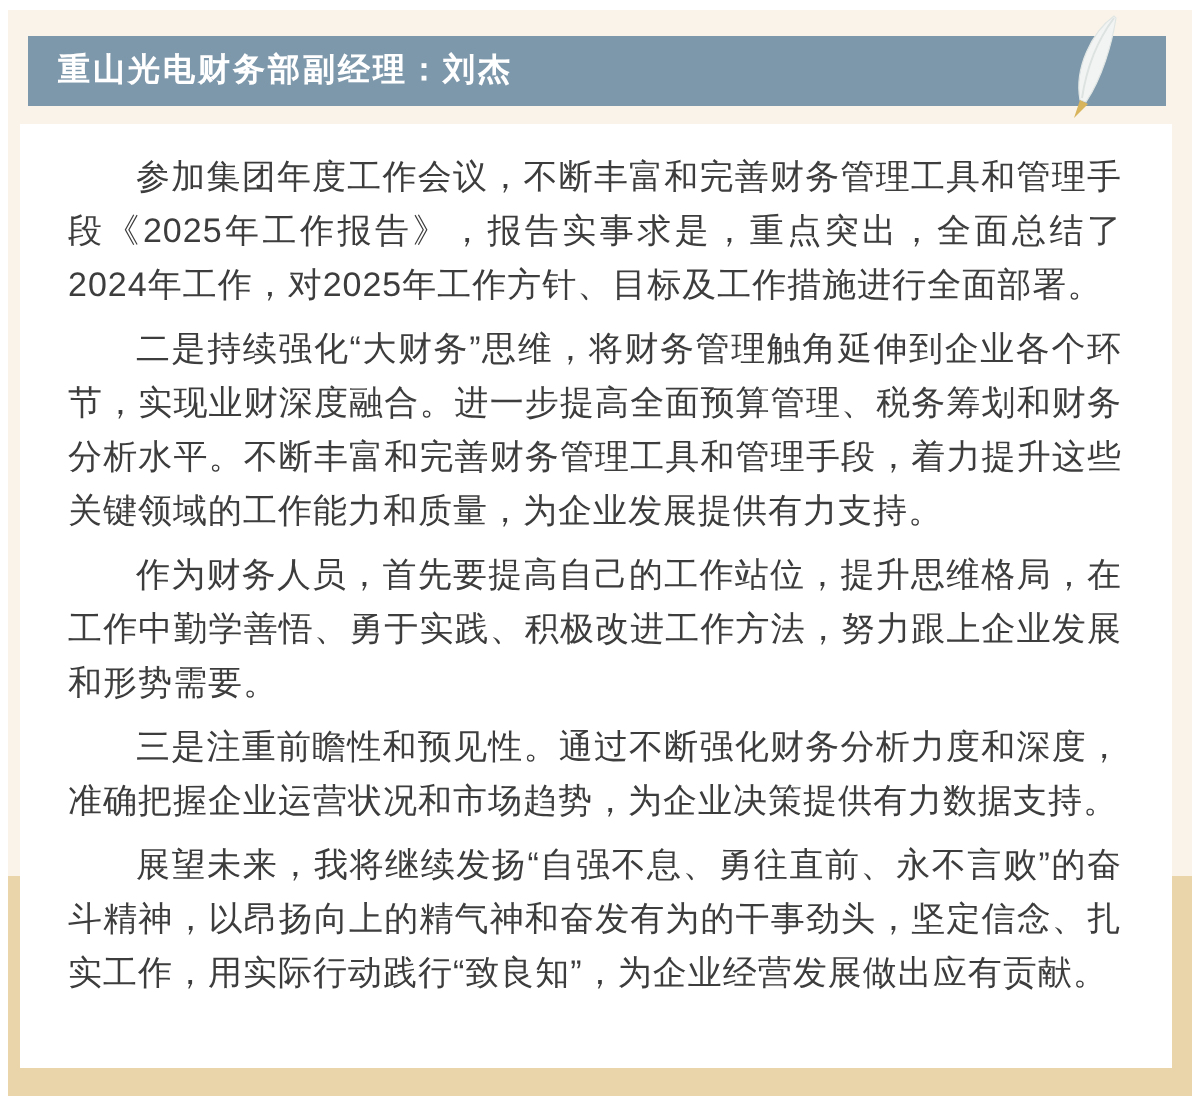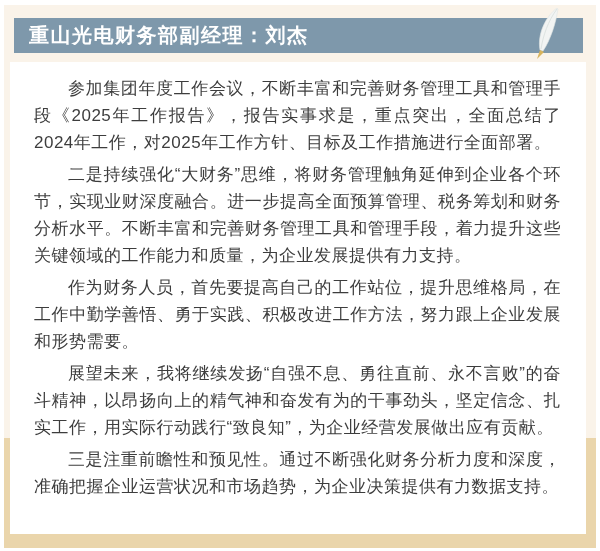--- a/index.html
+++ b/index.html
@@ -31,21 +31,21 @@
     right: 13px;
     height: 35px;
     background: #7e98ab;
     display: flex;
     align-items: center;
     padding-left: 15px;
   }
   .header-title {
     color: #ffffff;
     font-weight: bold;
-    font-size: 20px;
+    font-size: 16px;
     letter-spacing: 1.5px;
     white-space: nowrap;
   }
   .feather {
     position: absolute;
     right: 24px;
     top: -11px;
     width: 26px;
     height: 54px;
   }
@@ -81,18 +81,18 @@
         <path d="M24,1 C13,9 4,27 7,43 L10,44 C18,32 23,15 25,2 Z" fill="#f2f4f3" stroke="#e0e6e4" stroke-width="0.6"></path>
         <path d="M24,2 C15,14 10,29 8,42" stroke="#dde3e1" stroke-width="1" fill="none"></path>
         <path d="M7,43 L4,52 L11,45 Z" fill="#d8b45c"></path>
       </svg>
     </div>
 
     <div class="content">
       <p>参加集团年度工作会议，不断丰富和完善财务管理工具和管理手段《2025年工作报告》，报告实事求是，重点突出，全面总结了2024年工作，对2025年工作方针、目标及工作措施进行全面部署。</p>
       <p>二是持续强化“大财务”思维，将财务管理触角延伸到企业各个环节，实现业财深度融合。进一步提高全面预算管理、税务筹划和财务分析水平。不断丰富和完善财务管理工具和管理手段，着力提升这些关键领域的工作能力和质量，为企业发展提供有力支持。</p>
       <p>作为财务人员，首先要提高自己的工作站位，提升思维格局，在工作中勤学善悟、勇于实践、积极改进工作方法，努力跟上企业发展和形势需要。</p>
+      <p>三是注重前瞻性和预见性。通过不断强化财务分析力度和深度，准确把握企业运营状况和市场趋势，为企业决策提供有力数据支持。</p>
       <p>展望未来，我将继续发扬“自强不息、勇往直前、永不言败”的奋斗精神，以昂扬向上的精气神和奋发有为的干事劲头，坚定信念、扎实工作，用实际行动践行“致良知”，为企业经营发展做出应有贡献。</p>
-      <p>三是注重前瞻性和预见性。通过不断强化财务分析力度和深度，准确把握企业运营状况和市场趋势，为企业决策提供有力数据支持。</p>
     </div>
 
   </div>
 </div>
 
 </body></html>

